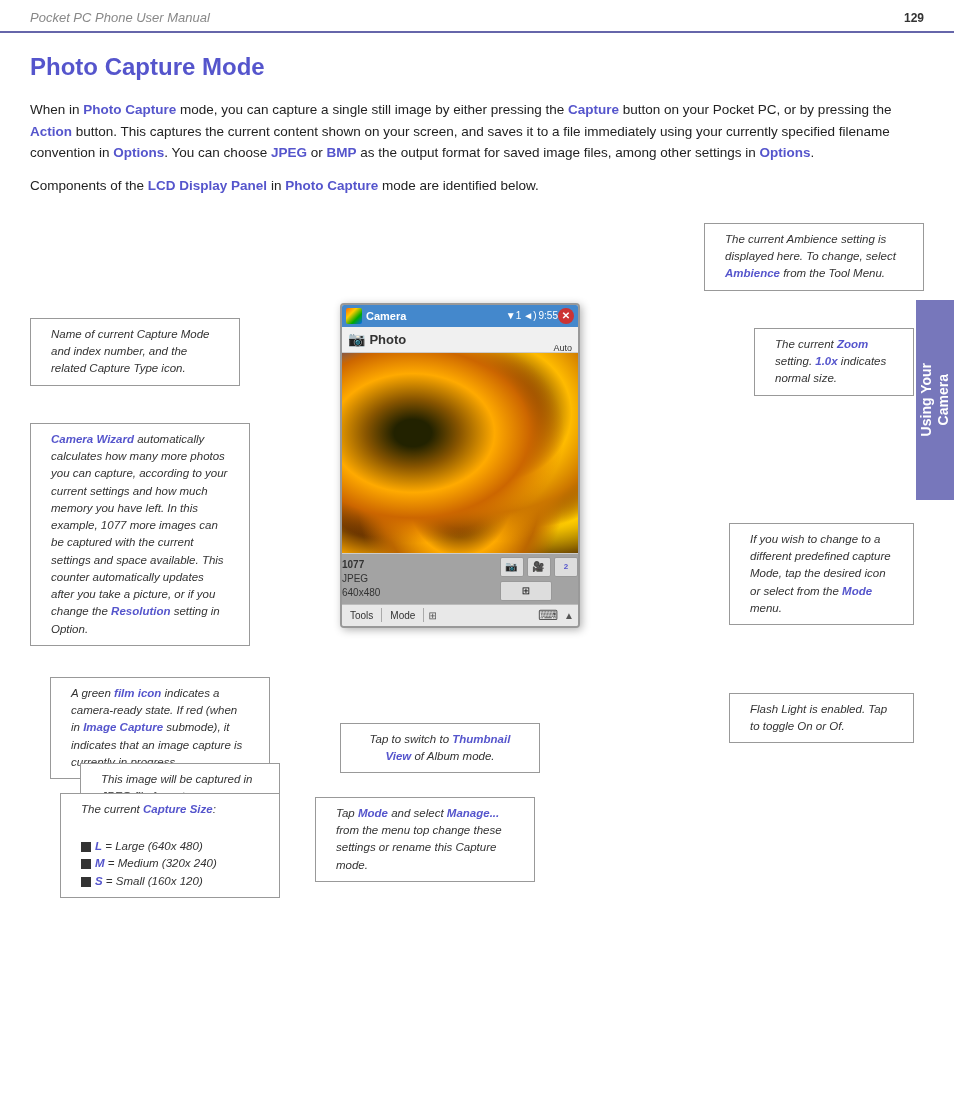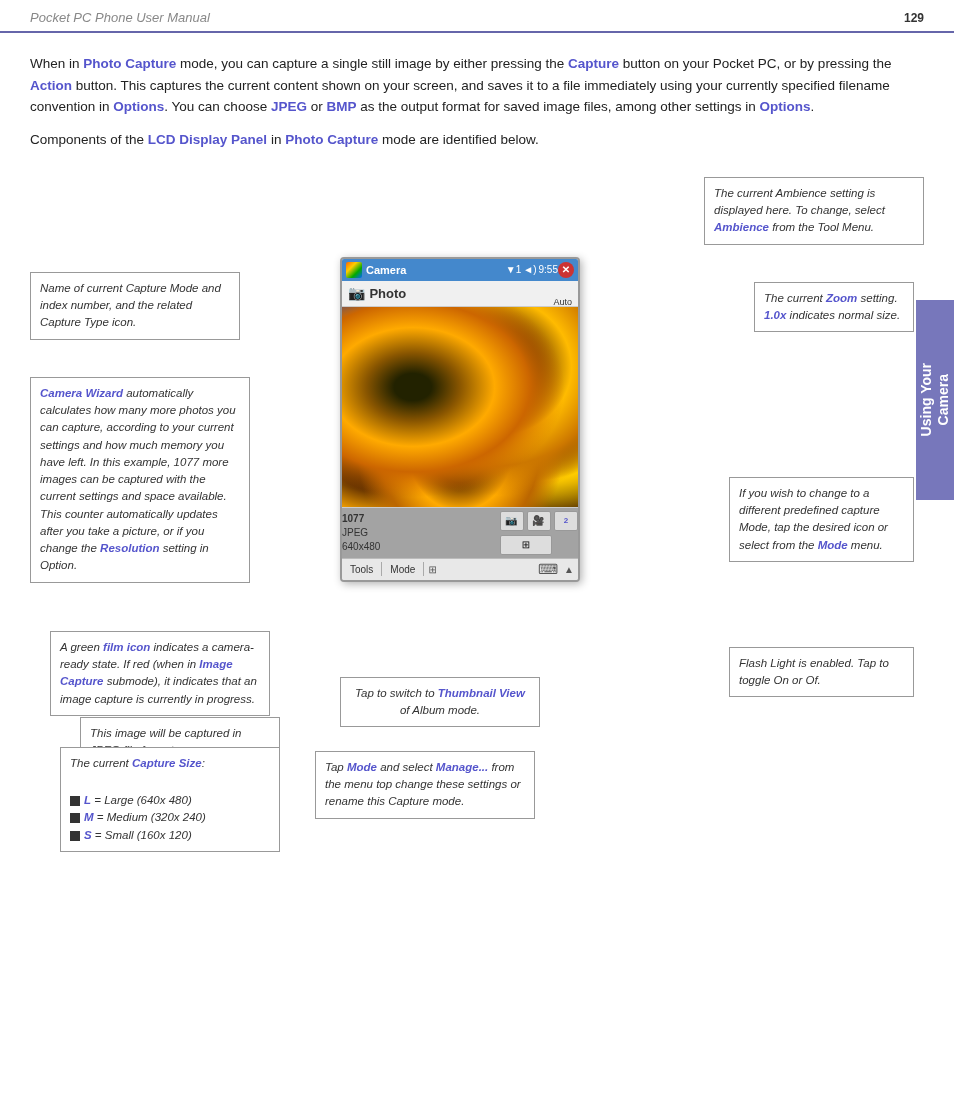--- a/index.html
+++ b/index.html
@@ -226,21 +226,21 @@
     .phone-toolbar .kbd-icon {
       margin-left: auto;
       font-size: 14px;
       color: #555;
     }
     
     .callout {
       position: absolute;
       background: white;
       border: 1px solid #999;
-      padding: 7px 9px;
+      padding: 7px 20px;
       font-size: 11.5px;
       color: #333;
       line-height: 1.5;
     }
     .callout .blue { color: #5555cc; font-weight: bold; }
     .callout .bold-blue { color: #5555cc; font-weight: bold; font-style: italic; }
     
     .callout-ambience {
       top: 0;
       right: 0;
@@ -353,20 +353,21 @@
 <body>
 
 <div class="page-container">
 
   <div class="header">
     <span class="header-title">Pocket PC Phone User Manual</span>
     <span class="header-page">129</span>
   </div>
 
   <div class="main-content">
+    <h1 class="page-heading">Photo Capture Mode</h1>
 
     <p class="intro-text">
       When in <span class="blue">Photo Capture</span> mode, you can capture a single still image by either pressing the <span class="blue">Capture</span> button on your Pocket PC, or by pressing the <span class="blue">Action</span> button.  This captures the current content shown on your screen, and saves it to a file immediately using your currently specified filename convention in <span class="blue">Options</span>.  You can choose <span class="blue">JPEG</span> or <span class="blue">BMP</span> as the output format for saved image files, among other settings in <span class="blue">Options</span>.
     </p>
 
     <p class="components-text">
       Components of the <span class="blue">LCD Display Panel</span> in <span class="blue">Photo Capture</span> mode are identified below.
     </p>
 
     <div class="diagram-area">

